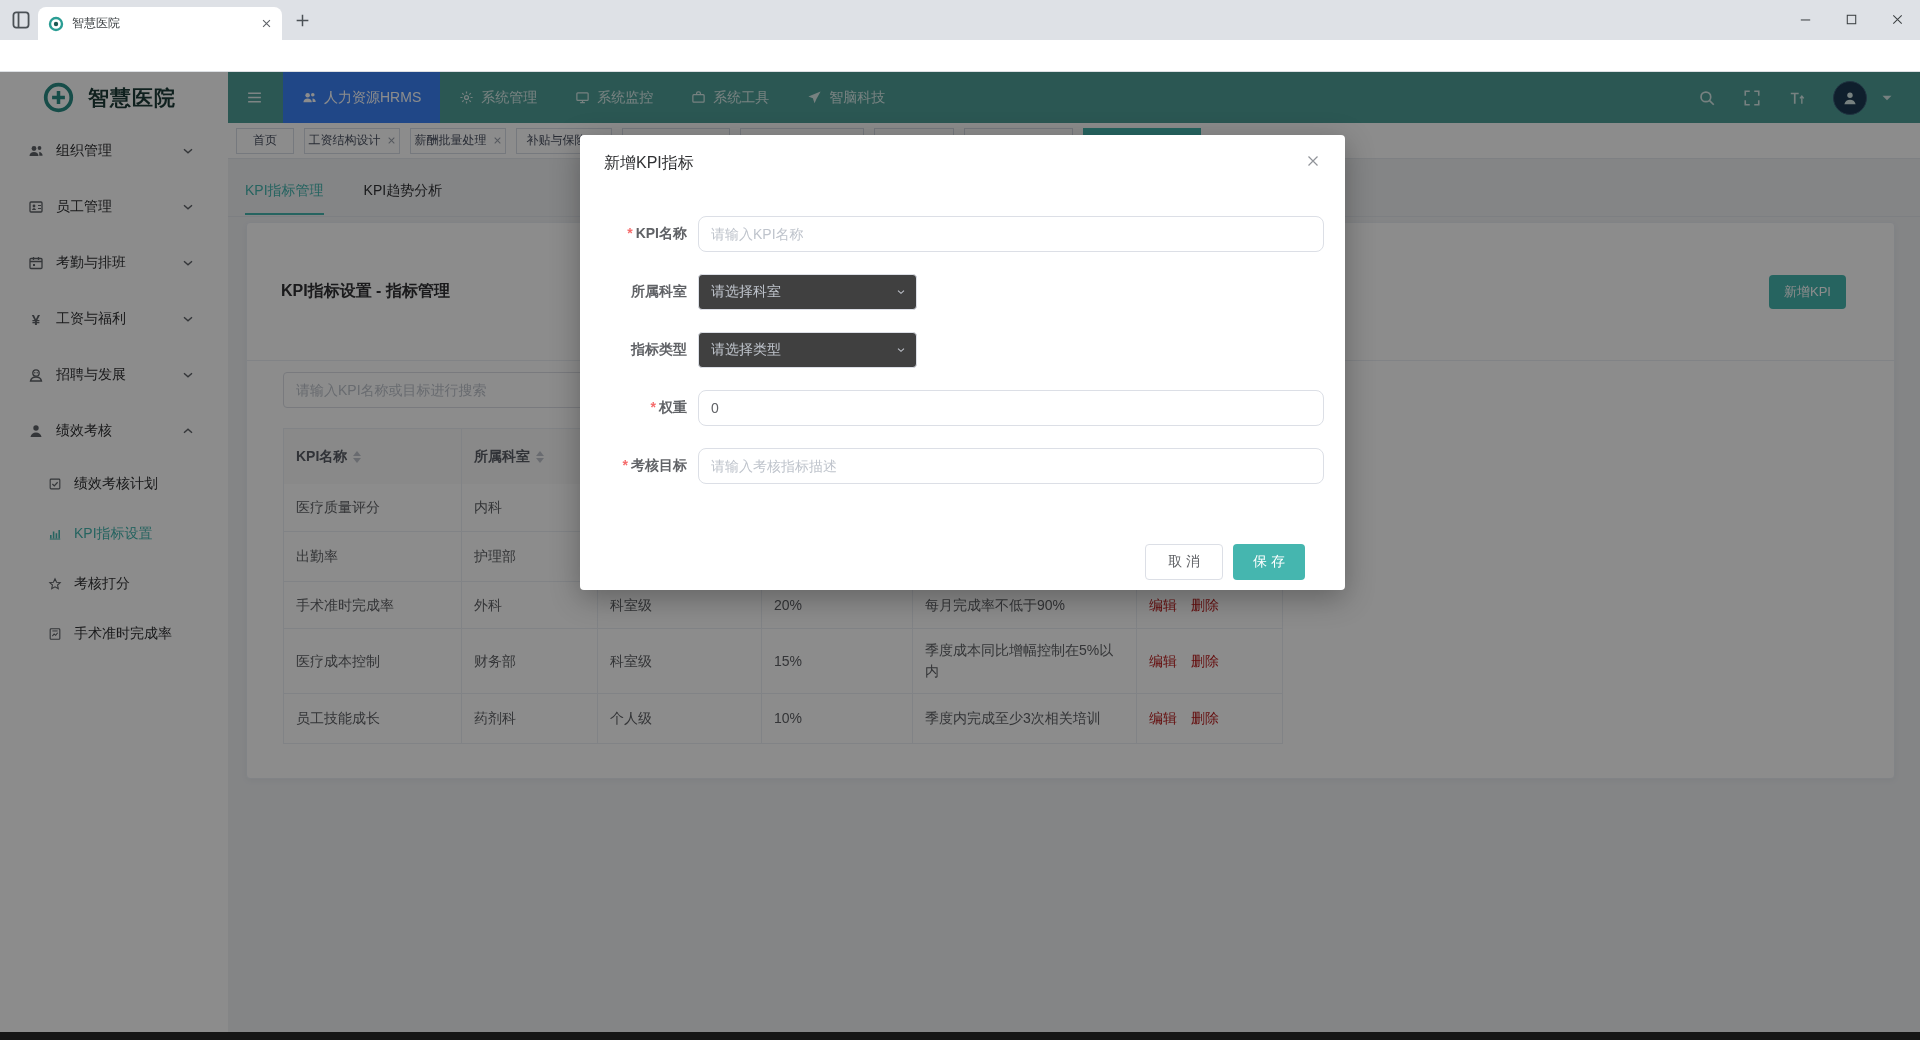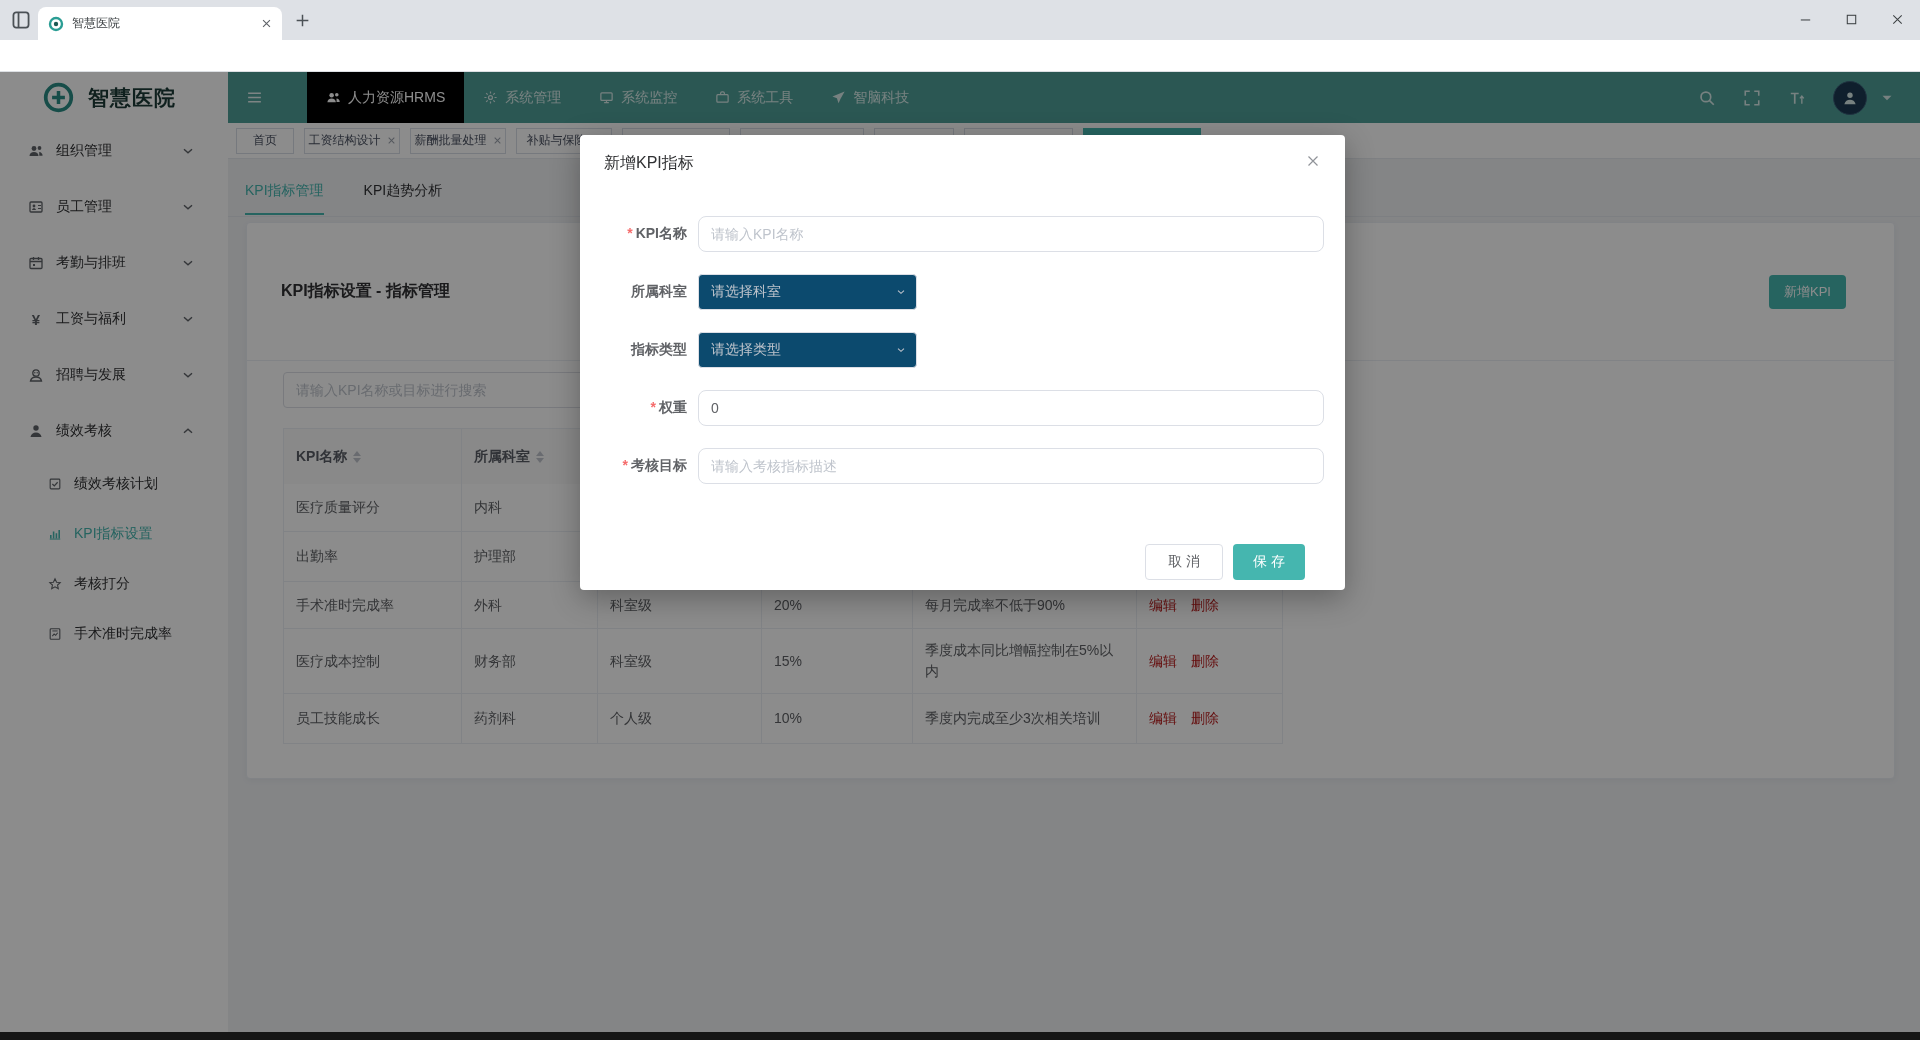--- a/index.html
+++ b/index.html
@@ -35,21 +35,21 @@
   .app{left:0;top:72px;width:1920px;height:960px;background:#f0f2f5;}
   .brand{left:0;top:0;width:228px;height:51px;background:#fff;display:flex;align-items:center;
     padding-left:42px;box-sizing:border-box;}
   .brand .icon{width:33px;height:33px;color:#2a8d85;}
   .brand-name{margin-left:13px;font-size:21px;font-weight:700;color:#1c3b37;letter-spacing:1px;white-space:nowrap;}
   .navbar{left:228px;top:0;width:1692px;height:51px;background:#4f9f98;display:flex;align-items:center;color:#d9ecea;}
   .hamburger{margin-left:18px;width:17px;height:17px;color:#e3f1f0;}
   .nav-items{display:flex;height:100%;margin-left:20px;}
   .nav-item{display:flex;align-items:center;gap:7px;padding:0 19px;font-size:14px;height:100%;white-space:nowrap;}
   .nav-item .icon{width:15px;height:15px;}
-  .nav-item.active{background:#000000;color:#fff;margin-left:24px;}
+  .nav-item.active{background:#3b82f6;color:#fff;}
   .nav-right{margin-left:auto;display:flex;align-items:center;gap:27px;padding-right:24px;}
   .nav-right .icon{width:18px;height:18px;color:#d9ecea;}
   .nav-avatar{width:32px;height:32px;border-radius:50%;background:#1d3a52;border:1px solid #3a5e77;
     display:flex;align-items:center;justify-content:center;color:#7fb6c9;}
   .nav-avatar .icon{width:18px;height:18px;}
   .nav-caret{width:12px;height:12px;color:#cfe5e3;margin-left:-16px;}
 
   .sidebar{left:0;top:51px;width:228px;height:909px;background:#fff;}
   .s-item{height:56px;display:flex;align-items:center;padding:0 20px 0 28px;font-size:14px;color:#303133;box-sizing:border-box;}
   .s-item .icon{width:16px;height:16px;color:#5f6368;margin-right:12px;}
@@ -104,21 +104,21 @@
     box-shadow:0 8px 30px rgba(0,0,0,.3);}
   .m-title{position:absolute;left:24px;top:18px;font-size:16px;color:#303133;}
   .m-close{position:absolute;right:24px;top:18px;width:16px;height:16px;color:#909399;}
   .m-row{position:absolute;left:0;height:36px;display:flex;align-items:center;width:100%;}
   .m-label{width:107px;text-align:right;font-size:14px;color:#606266;font-weight:600;flex:none;}
   .m-star{color:#f56c6c;margin-right:3px;}
   .m-ctrl{margin-left:11px;position:relative;height:36px;}
   .m-input{width:100%;height:36px;border:1px solid #dcdfe6;border-radius:8px;padding:0 12px;
     font-size:14px;color:#606266;box-sizing:border-box;outline:none;background:#fff;}
   .m-select{display:flex;align-items:center;height:36px;border:1px solid #dcdfe6;border-radius:4px;
-    padding:0 30px 0 12px;font-size:14px;box-sizing:border-box;background:#0c4a6e;}
+    padding:0 30px 0 12px;font-size:14px;box-sizing:border-box;background:#404040;}
   .m-footer{position:absolute;right:40px;bottom:10px;display:flex;gap:10px;}
   .btn{height:36px;border-radius:4px;font-size:14px;display:flex;align-items:center;box-sizing:border-box;}
   .btn-cancel{padding:0 22px;border:1px solid #dcdfe6;color:#606266;background:#fff;}
   .btn-save{padding:0 20px;background:#45b6af;color:#fff;}
 
   .bottomstrip{left:0;top:1032px;width:1920px;height:8px;background:#161616;z-index:60;}
 </style>
 </head>
 <body>
 

